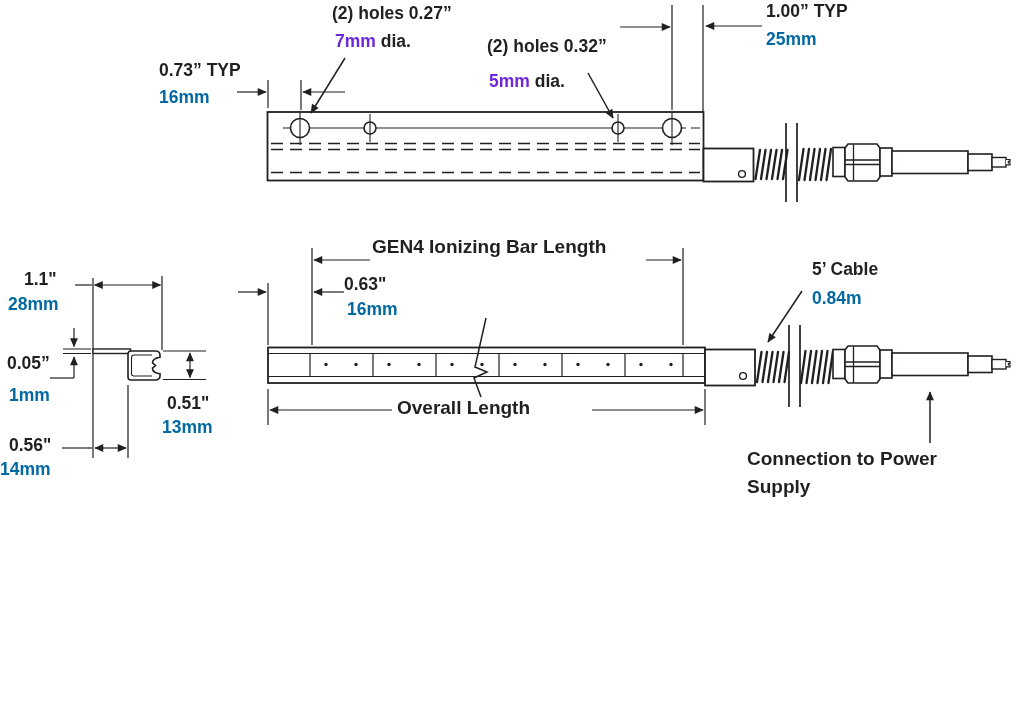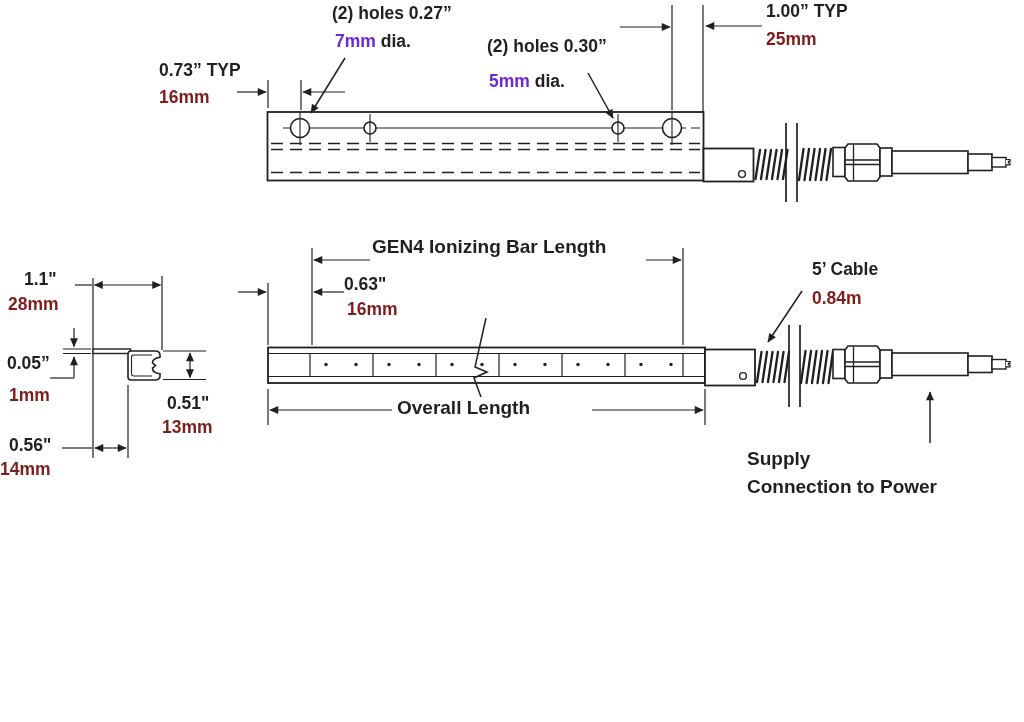--- a/index.html
+++ b/index.html
@@ -2,21 +2,21 @@
 <html><head>
 <meta charset="utf-8">
 <style>
   html,body{margin:0;padding:0;background:#fff;}
   .stage{position:relative;width:1024px;height:562px;background:#fff;overflow:hidden;
          font-family:"Liberation Sans",sans-serif;}
   .stage svg{position:absolute;left:0;top:0;}
   .lbl{position:absolute;white-space:nowrap;font-weight:bold;font-size:17.5px;
        line-height:1.25;color:#231f20;}
   .lbl .b{color:#6d28d9;}
-  .lbl.blue{color:#7f1d1d;}
+  .lbl.blue{color:#0369a1;}
   .lbl.big{font-size:19px;}
 </style>
 </head>
 <body>
 
 <div class="stage">
 
 <svg width="1024" height="722" viewBox="0 0 1024 722">
   <defs>
     <marker id="ah" viewBox="0 0 10 10" refX="9.2" refY="5" markerUnits="userSpaceOnUse" markerWidth="15" markerHeight="9" orient="auto-start-reverse">
@@ -159,21 +159,21 @@
 </svg>
 
 <div class="lbl" style="left:332px;top:3px">
   <span>(2) holes 0.27”</span>
 </div>
 <div class="lbl" style="left:335px;top:31px">
   <span class="b">7mm</span><span> dia.</span>
 </div>
 
 <div class="lbl" style="left:487px;top:36px">
-  <span>(2) holes 0.30”</span>
+  <span>(2) holes 0.32”</span>
 </div>
 <div class="lbl" style="left:489px;top:71px">
   <span class="b">5mm</span><span> dia.</span>
 </div>
 
 <div class="lbl" style="left:766px;top:1px">
   <span>1.00” TYP</span>
 </div>
 <div class="lbl blue" style="left:766px;top:29px">
   <span>25mm</span>
@@ -202,22 +202,22 @@
 </div>
 <div class="lbl blue" style="left:812px;top:288px">
   <span>0.84m</span>
 </div>
 
 <div class="lbl big" style="left:397px;top:396px">
   <span>Overall Length</span>
 </div>
 
 <div class="lbl big" style="left:747px;top:445px;line-height:28px">
+  <span style="display:block">Connection to Power</span>
   <span style="display:block">Supply</span>
-  <span style="display:block">Connection to Power</span>
 </div>
 
 <div class="lbl" style="left:24px;top:269px">
   <span>1.1"</span>
 </div>
 <div class="lbl blue" style="left:8px;top:294px">
   <span>28mm</span>
 </div>
 
 <div class="lbl" style="left:7px;top:353px">

